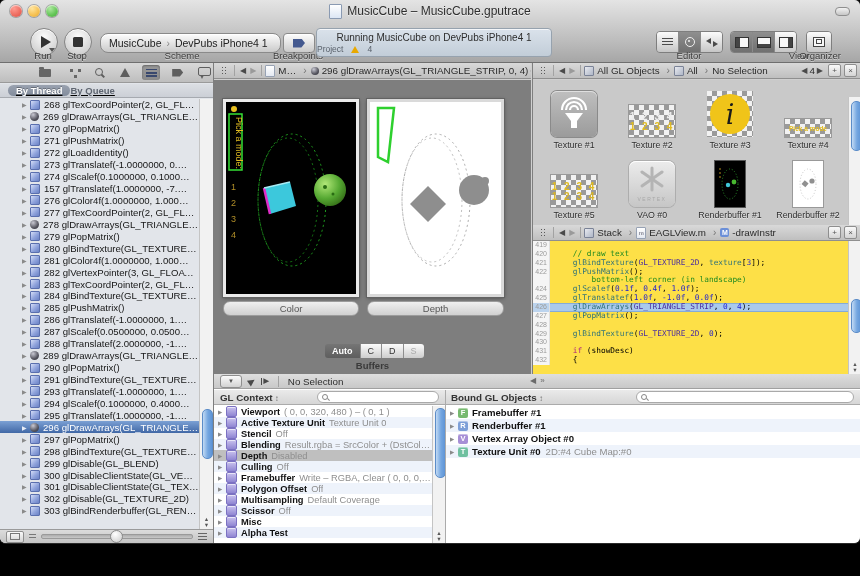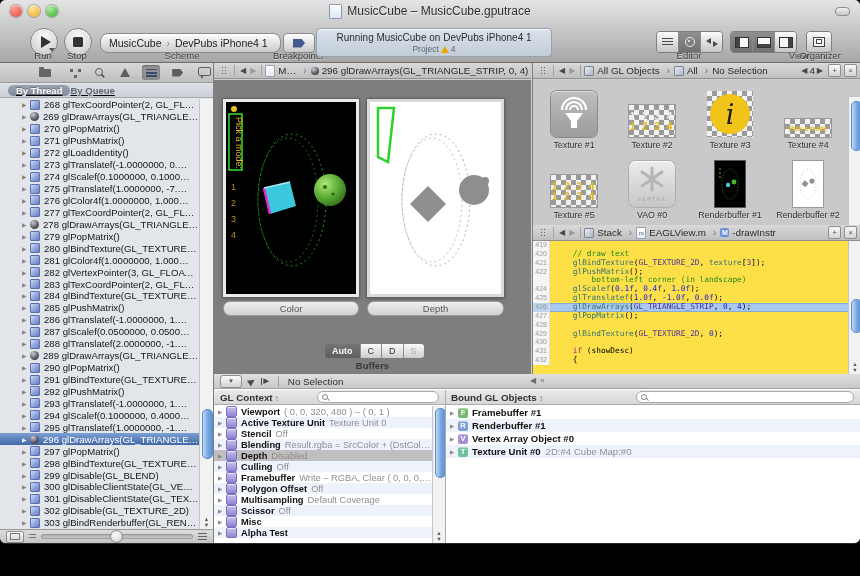--- a/index.html
+++ b/index.html
@@ -28,21 +28,21 @@
   .scheme{position:absolute;left:100px;top:33px;width:163px;height:18px;border:1px solid #8A8A8A;border-radius:8px;
     background:linear-gradient(#FDFDFD,#CACACA);display:flex;align-items:center;padding:0 8px;font-size:10.5px;color:#222;
     box-shadow:inset 0 1px 0 #fff;white-space:nowrap;}
   .scheme .sep{color:#888;margin:0 5px;font-size:10px;}
   .bpbtn{position:absolute;left:283px;top:33px;width:30px;height:18px;border:1px solid #8A8A8A;border-radius:4px;
     background:linear-gradient(#FDFDFD,#CACACA);display:flex;align-items:center;justify-content:center;box-shadow:inset 0 1px 0 #fff;}
   .bp-ico{width:12px;height:9px;background:#44598F;clip-path:polygon(0 0,70% 0,100% 50%,70% 100%,0 100%);}
   .activity{position:absolute;left:316px;top:28px;width:234px;height:27px;border:1px solid #96A2AE;border-radius:4px;
     background:linear-gradient(#DAE2EB,#C2CDD8);box-shadow:inset 0 1px 0 rgba(255,255,255,.7);text-align:center;overflow:hidden;}
   .act1{font-size:10px;color:#2E2E2E;margin-top:3px;}
-  .act2{font-size:8.5px;color:#5A626C;margin-top:1px;display:flex;align-items:center;justify-content:center;gap:2px;}
+  .act2{font-size:8.5px;color:#5A626C;margin-top:1px;display:flex;align-items:center;gap:8px;}
   .warn-tri{display:inline-block;width:0;height:0;border-left:4px solid transparent;border-right:4px solid transparent;border-bottom:7px solid #E8A800;}
   .segset{position:absolute;top:31px;height:20px;display:flex;border:1px solid #7E7E7E;border-radius:4px;overflow:hidden;box-shadow:inset 0 1px 0 rgba(255,255,255,.6);}
   .segbtn{width:21px;height:20px;background:linear-gradient(#FBFBFB,#C6C6C6);border-right:1px solid #8A8A8A;display:flex;align-items:center;justify-content:center;}
   .segbtn:last-child{border-right:none;}
   .segbtn.pressed{background:linear-gradient(#8F8F8F,#707070);}
   .ed-lines{width:11px;height:8px;background:repeating-linear-gradient(to bottom,#4A4A4A 0 1px,transparent 1px 3px);}
   .ed-assist{width:8px;height:8px;border:1.5px solid #EFEFEF;border-radius:50%;position:relative;}
   .ed-assist::after{content:'';position:absolute;left:2px;top:2px;width:2px;height:2px;border-radius:50%;background:#EFEFEF;}
   .ed-ver{position:relative;width:12px;height:9px;}
   .ed-ver::before{content:'';position:absolute;left:0;top:0;border-top:3px solid transparent;border-bottom:3px solid transparent;border-right:5px solid #4A4A4A;}
@@ -338,21 +338,21 @@
           <span class="call-label">273 glTranslatef(-1.0000000, 0.…</span>
         </div>
         <div class="call-row">
           <span class="disc">▶</span>
           <span class="ic-cube"></span>
           <span class="call-label">274 glScalef(0.1000000, 0.1000…</span>
         </div>
         <div class="call-row">
           <span class="disc">▶</span>
           <span class="ic-cube"></span>
-          <span class="call-label">275 glTranslatef(1.0000000, -7.…</span>
+          <span class="call-label">157 glTranslatef(1.0000000, -7.…</span>
         </div>
         <div class="call-row">
           <span class="disc">▶</span>
           <span class="ic-cube"></span>
           <span class="call-label">276 glColor4f(1.0000000, 1.000…</span>
         </div>
         <div class="call-row">
           <span class="disc">▶</span>
           <span class="ic-cube"></span>
           <span class="call-label">277 glTexCoordPointer(2, GL_FL…</span>
@@ -419,25 +419,20 @@
         </div>
         <div class="call-row">
           <span class="disc">▶</span>
           <span class="ic-cube"></span>
           <span class="call-label">290 glPopMatrix()</span>
         </div>
         <div class="call-row">
           <span class="disc">▶</span>
           <span class="ic-cube"></span>
           <span class="call-label">291 glBindTexture(GL_TEXTURE_…</span>
-        </div>
-        <div class="call-row">
-          <span class="disc">▶</span>
-          <span class="ic-cube"></span>
-          <span class="call-label">292 glPushMatrix()</span>
         </div>
         <div class="call-row">
           <span class="disc">▶</span>
           <span class="ic-cube"></span>
           <span class="call-label">293 glTranslatef(-1.0000000, 1.…</span>
         </div>
         <div class="call-row">
           <span class="disc">▶</span>
           <span class="ic-cube"></span>
           <span class="call-label">294 glScalef(0.1000000, 0.4000…</span>

